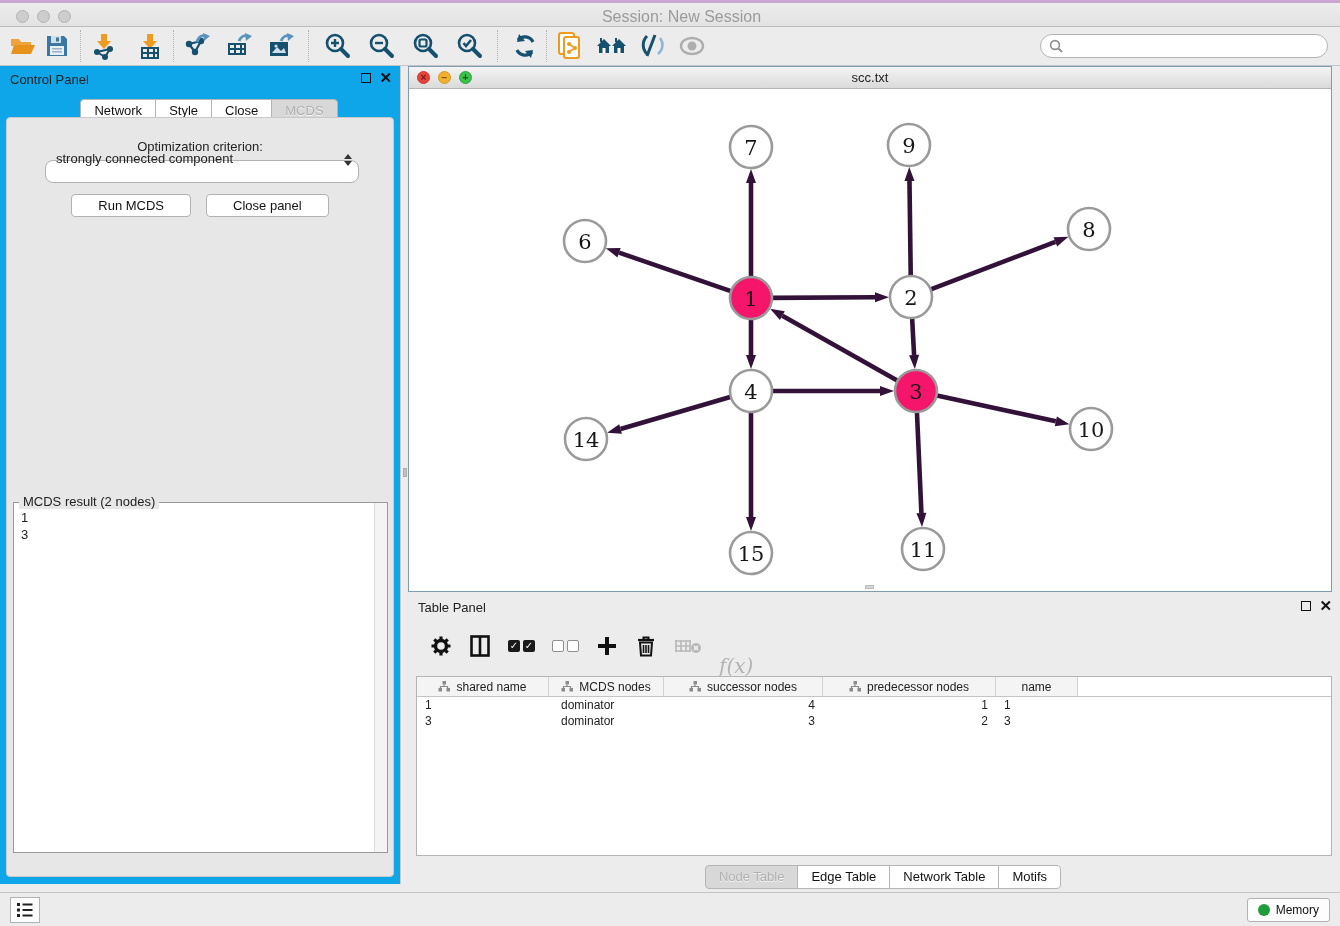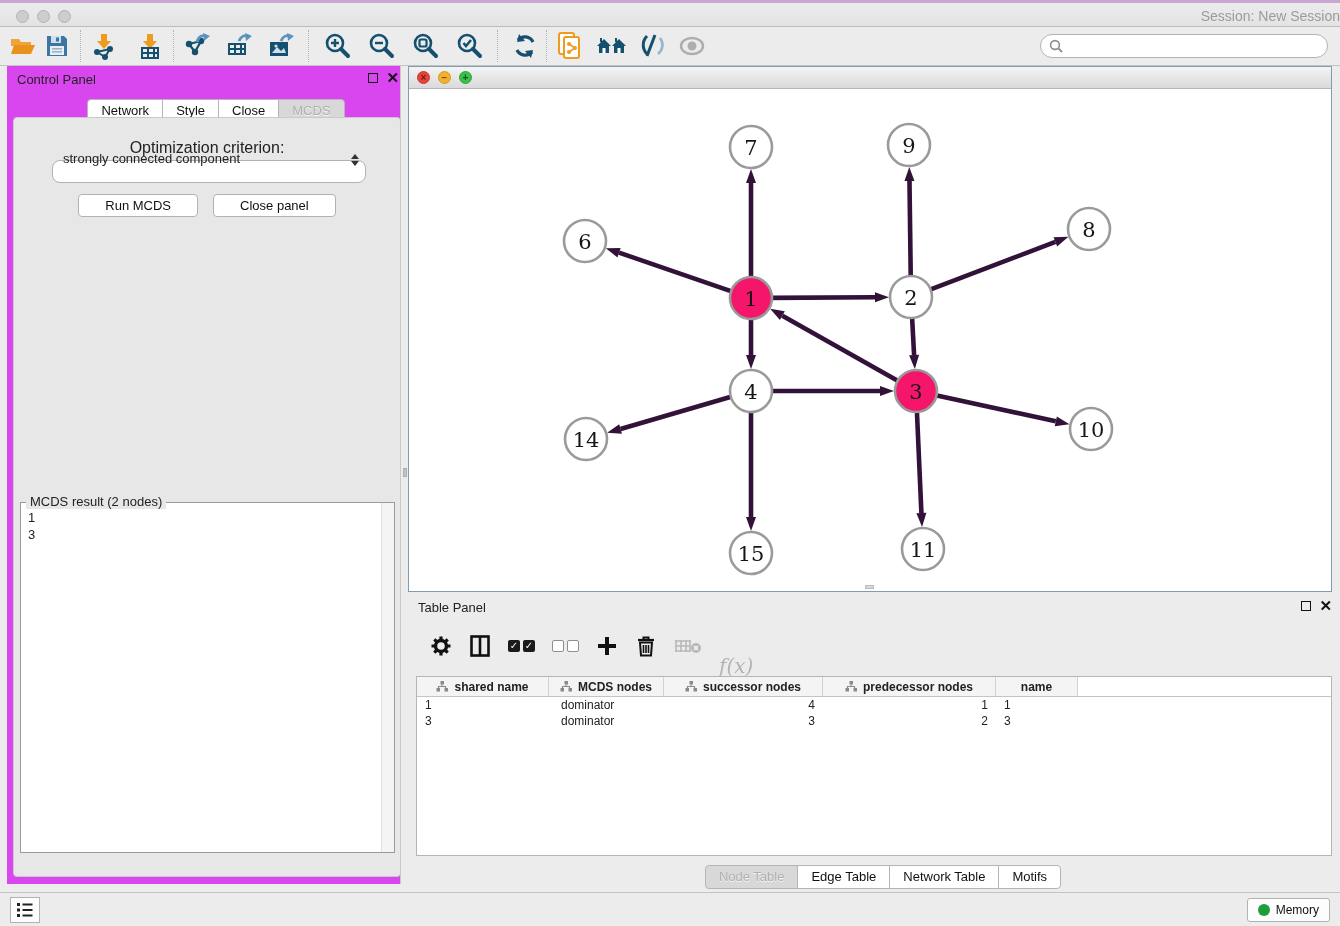--- a/index.html
+++ b/index.html
@@ -4,47 +4,47 @@
 <style>
   * { margin:0; padding:0; box-sizing:border-box; }
   html,body { width:1340px; height:926px; overflow:hidden; }
   body { font-family:"Liberation Sans", sans-serif; background:#ececec; position:relative; color:#222; }
 
   
   .titlebar { position:absolute; left:0; top:0; width:1340px; height:27px;
     background:linear-gradient(#ececec,#e3e3e3); border-bottom:1px solid #bdbdbd; border-top:3px solid #c8a8d2; }
   .traffic-gray { position:absolute; top:7px; width:13px; height:13px; border-radius:50%;
     background:#cdcdcd; border:1px solid #b3b3b3; }
-  .app-title { position:absolute; width:100%; text-align:right; top:5px; font-size:14px; color:#9b9b9b;padding-left:23px; }
+  .app-title { position:absolute; width:100%; text-align:center; top:5px; font-size:16px; color:#9b9b9b;padding-left:23px; }
 
   
   .toolbar { position:absolute; left:0; top:27px; width:1340px; height:39px; background:#ececec;
     border-bottom:1px solid #c4c4c4; display:flex; align-items:center; }
   .tb-icon { display:inline-flex; align-items:center; justify-content:center; width:34px; height:32px; }
   .tb-sep { width:1px; height:32px; border-left:1px dotted #b3b3b3; margin:0 6px; }
   .searchbox { position:absolute; right:12px; top:7px; width:288px; height:24px; background:#fff;
     border:1px solid #b3b3b3; border-radius:13px; display:flex; align-items:center; padding-left:8px; }
   .searchbox input { border:none; outline:none; flex:1; font-size:12px; background:transparent; height:18px; }
 
   
-  .control-panel { position:absolute; left:7px; top:66px; width:400px; height:818px; background:#d946ef; }
+  .control-panel { position:absolute; left:0; top:66px; width:400px; height:818px; background:#0ea5e9; }
   .panel-title { position:absolute; left:10px; top:6px; font-size:13px; color:#222; }
   .panel-icons { position:absolute; right:8px; top:7px; display:flex; align-items:center; gap:8px; }
   .float-icon { width:10px; height:10px; border:1.6px solid #111; display:inline-block; }
   .close-x { font-size:15px; font-weight:bold; color:#111; line-height:10px; }
 
   .seg-tabs { position:absolute; top:33px; width:100%; display:flex; justify-content:center; }
   .seg-tab { font-size:13px; padding:3px 13px 4px; background:#fff; border:1px solid #b5b5b5; margin-left:-1px; color:#111; }
   .seg-tab:first-child { border-radius:4px 0 0 4px; margin-left:18px; }
   .seg-tab:last-child { border-radius:0 4px 4px 0; }
   .seg-tab.active { background:#d8d8d8; color:#b0b0b0; text-shadow:0 1px 0 #f5f5f5; }
 
   .cp-box { position:absolute; left:6px; top:51px; width:388px; height:760px; background:#e7e7e7;
     border:1px solid #c9c9c9; border-radius:4px; }
-  .opt-label { position:absolute; top:21px; width:100%; text-align:center; font-size:16px; }
+  .opt-label { position:absolute; top:21px; width:100%; text-align:center; font-size:13px; }
   .dropdown { position:absolute; left:38px; top:42px; width:314px; height:23px; background:#fff;
     border:1px solid #b2b2b2; border-radius:8px; display:flex; align-items:flex-end; padding:0 6px 16px 10px; font-size:13px; }
   .dropdown .dd-label { flex:1; }
   .stepper { display:flex; flex-direction:column; gap:2px; align-items:center; }
   .stepper i { display:block; width:0; height:0; border-left:4px solid transparent; border-right:4px solid transparent; }
   .stepper .up { border-bottom:5px solid #333; }
   .stepper .down { border-top:5px solid #333; }
   .btn-row { position:absolute; top:76px; width:100%; display:flex; justify-content:center; gap:15px; }
   .push-btn { background:#fff; border:1px solid #b2b2b2; border-radius:4px; font-size:13px; padding:3px 26px; color:#111; }
 
@@ -77,21 +77,21 @@
   .table-panel { position:absolute; left:408px; top:594px; width:932px; height:290px; background:#ececec; }
   .tp-toolbar { position:absolute; left:8px; top:28px; width:916px; height:48px; display:flex; align-items:center; gap:17px; padding-left:14px; }
   .tp-icon { display:inline-flex; align-items:center; justify-content:center; }
   .fx { font-family:"DejaVu Serif", serif; font-style:italic; font-size:20px; color:#b3b3b3;margin-top:39px; }
   .cbx-pair { display:flex; gap:3px; }
   .cbx { width:12px; height:12px; border-radius:2px; }
   .cbx.checked { background:#1a1a1a; color:#fff; font-size:10px; line-height:12px; text-align:center; }
   .cbx.empty { border:1.6px solid #8f8f8f; background:#fff; }
 
   .tp-table { position:absolute; left:8px; top:82px; width:916px; height:180px; background:#fff; border:1px solid #b5b5b5; }
-  .tp-head { display:flex; height:20px; border-bottom:1px solid #c4c4c4;font-weight:bold; }
+  .tp-head { display:flex; height:20px; border-bottom:1px solid #c4c4c4; }
   .th { background:#f4f4f4; border-right:1px solid #d2d2d2; font-size:12px; color:#222; display:flex;
     align-items:center; justify-content:center; gap:6px; }
   .tree-icon { flex:none; }
   .tp-row { display:flex; height:16px; font-size:12px; }
   .td { padding:1px 8px 0; overflow:hidden; white-space:nowrap; }
   .ta-r { text-align:right; }
 
   .tp-tabbar { position:absolute; top:271px; width:100%; display:flex; justify-content:center; }
 
   
@@ -292,20 +292,21 @@
 
 <div class="v-divider">
     <span class="v-handle"></span>
   </div>
 
 <div class="network-window">
   <div class="nw-titlebar">
     <span class="traffic t-red">×</span>
     <span class="traffic t-yellow">−</span>
     <span class="traffic t-green">+</span>
+    <div class="nw-title">scc.txt</div>
   </div>
   <div class="nw-canvas">
     <svg id="graph-svg" width="922" height="502">
         <defs>
           <marker id="arrow" markerUnits="userSpaceOnUse" markerWidth="16" markerHeight="12" viewBox="0 0 16 12" refX="1" refY="6" orient="auto">
             <path d="M1,1 L15,6 L1,11 Z" fill="#331239"></path>
           </marker>
         </defs>
         <line x1="342" y1="190" x2="342" y2="94" stroke="#331239" stroke-width="4.6" marker-end="url(#arrow)"></line>
         <line x1="324.0298756471126" y1="202.82953561376758" x2="210.04865666862878" y2="163.69140620549302" stroke="#331239" stroke-width="4.6" marker-end="url(#arrow)"></line>

